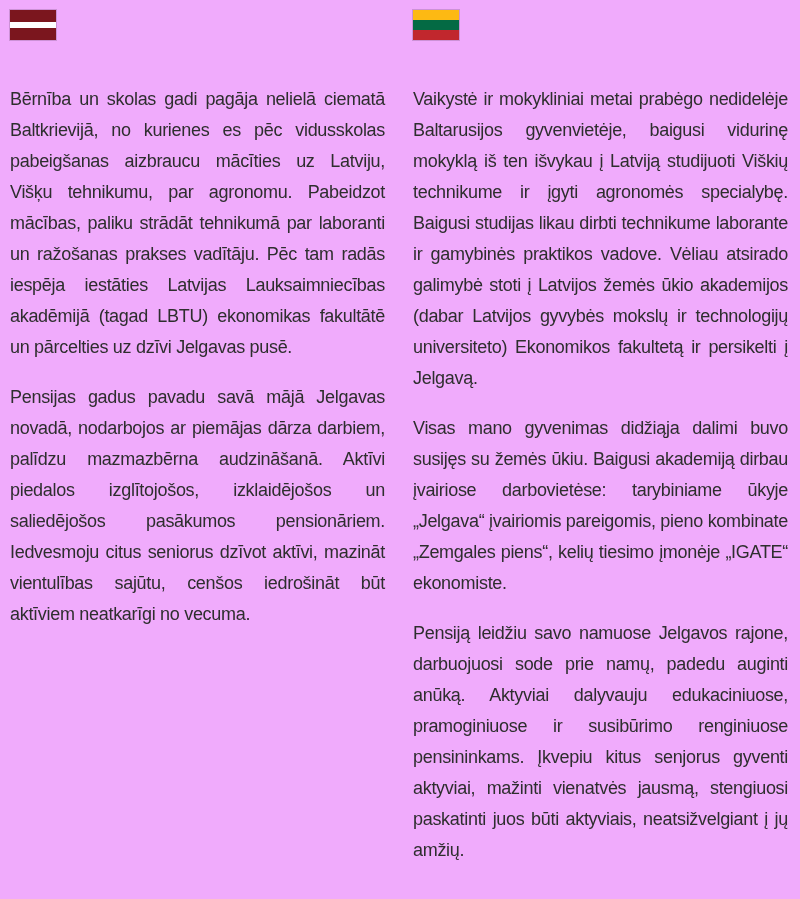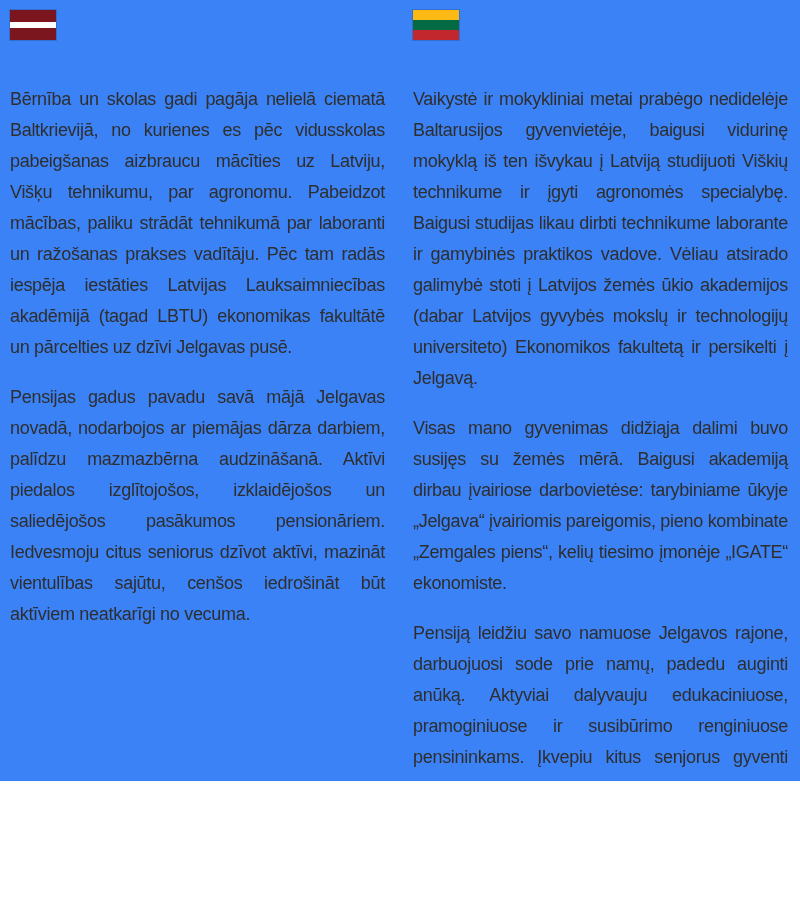--- a/index.html
+++ b/index.html
@@ -2,23 +2,23 @@
 <html><head>
 <meta charset="utf-8">
 <style>
   html, body {
     margin: 0;
     padding: 0;
     background: #ffffff;
   }
   .page {
     width: 800px;
-    height: 781px;
+    height: 899px;
     box-sizing: border-box;
-    background: #3b82f6;
+    background: #f0abfc;
     padding: 10px 12px 0 10px;
     display: grid;
     grid-template-columns: 1fr 1fr;
     column-gap: 28px;
     font-family: "Liberation Sans", "DejaVu Sans", sans-serif;
   }
   .column {
     min-width: 0;
   }
   .flag {
@@ -58,17 +58,17 @@
     <p>Pensijas gadus pavadu savā mājā Jelgavas novadā, nodarbojos ar piemājas dārza darbiem, palīdzu mazmazbērna audzināšanā. Aktīvi piedalos izglītojošos, izklaidējošos un saliedējošos pasākumos pensionāriem. Iedvesmoju citus seniorus dzīvot aktīvi, mazināt vientulības sajūtu, cenšos iedrošināt būt aktīviem neatkarīgi no vecuma.</p>
   </div>
 
   <div class="column">
     <div class="flag">
       <div class="stripe s1" style="background-color: rgb(253, 185, 19);"></div>
       <div class="stripe s1" style="background-color: rgb(4, 106, 68);"></div>
       <div class="stripe s1" style="background-color: rgb(193, 39, 45);"></div>
     </div>
     <p>Vaikystė ir mokykliniai metai prabėgo nedidelėje Baltarusijos gyvenvietėje, baigusi vidurinę mokyklą iš ten išvykau į Latviją studijuoti Viškių technikume ir įgyti agronomės specialybę. Baigusi studijas likau dirbti technikume laborante ir gamybinės praktikos vadove. Vėliau atsirado galimybė stoti į Latvijos žemės ūkio akademijos (dabar Latvijos gyvybės mokslų ir technologijų universiteto) Ekonomikos fakultetą ir persikelti į Jelgavą.</p>
-    <p>Visas mano gyvenimas didžiąja dalimi buvo susijęs su žemės mērā. Baigusi akademiją dirbau įvairiose darbovietėse: tarybiniame ūkyje „Jelgava“ įvairiomis pareigomis, pieno kombinate „Zemgales piens“, kelių tiesimo įmonėje „IGATE“ ekonomiste.</p>
+    <p>Visas mano gyvenimas didžiąja dalimi buvo susijęs su žemės ūkiu. Baigusi akademiją dirbau įvairiose darbovietėse: tarybiniame ūkyje „Jelgava“ įvairiomis pareigomis, pieno kombinate „Zemgales piens“, kelių tiesimo įmonėje „IGATE“ ekonomiste.</p>
     <p>Pensiją leidžiu savo namuose Jelgavos rajone, darbuojuosi sode prie namų, padedu auginti anūką. Aktyviai dalyvauju edukaciniuose, pramoginiuose ir susibūrimo renginiuose pensininkams. Įkvepiu kitus senjorus gyventi aktyviai, mažinti vienatvės jausmą, stengiuosi paskatinti juos būti aktyviais, neatsižvelgiant į jų amžių.</p>
   </div>
 
 </div>
 
 </body></html>

